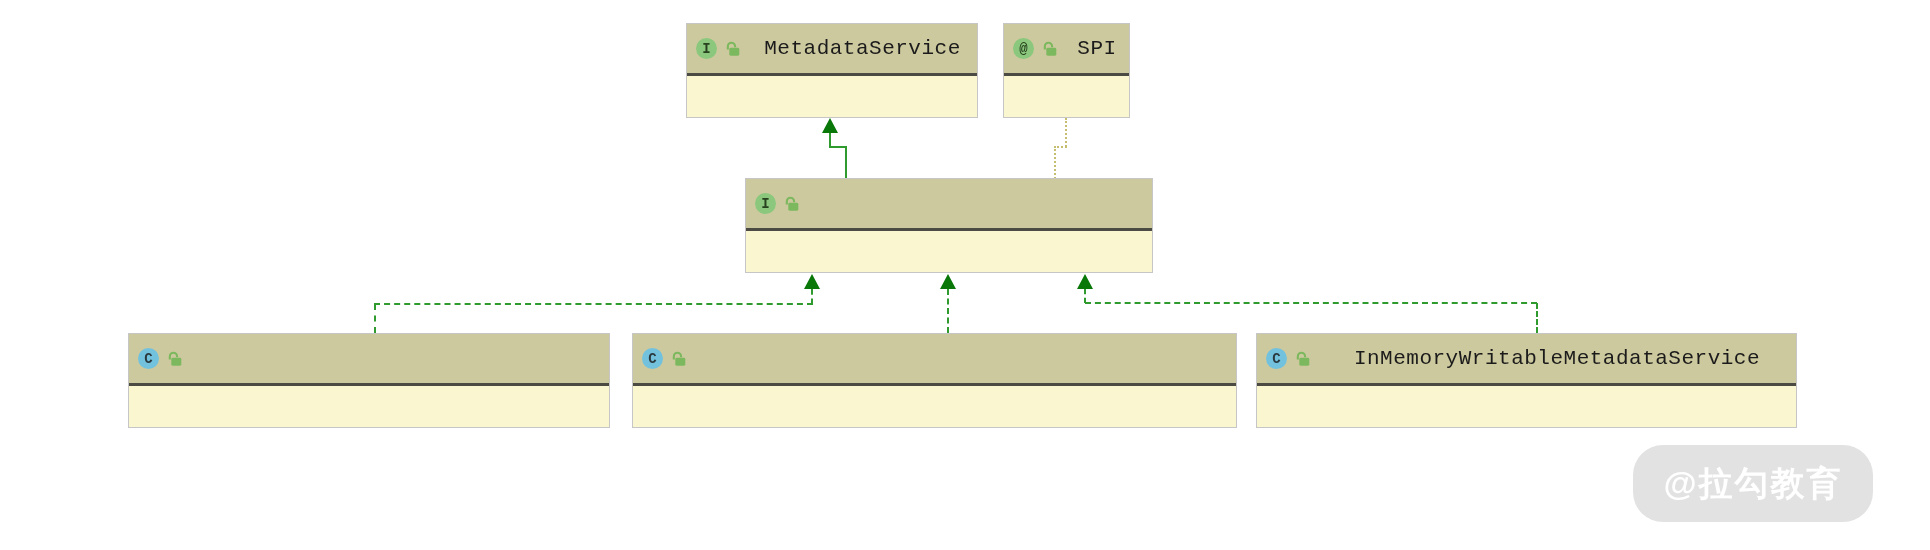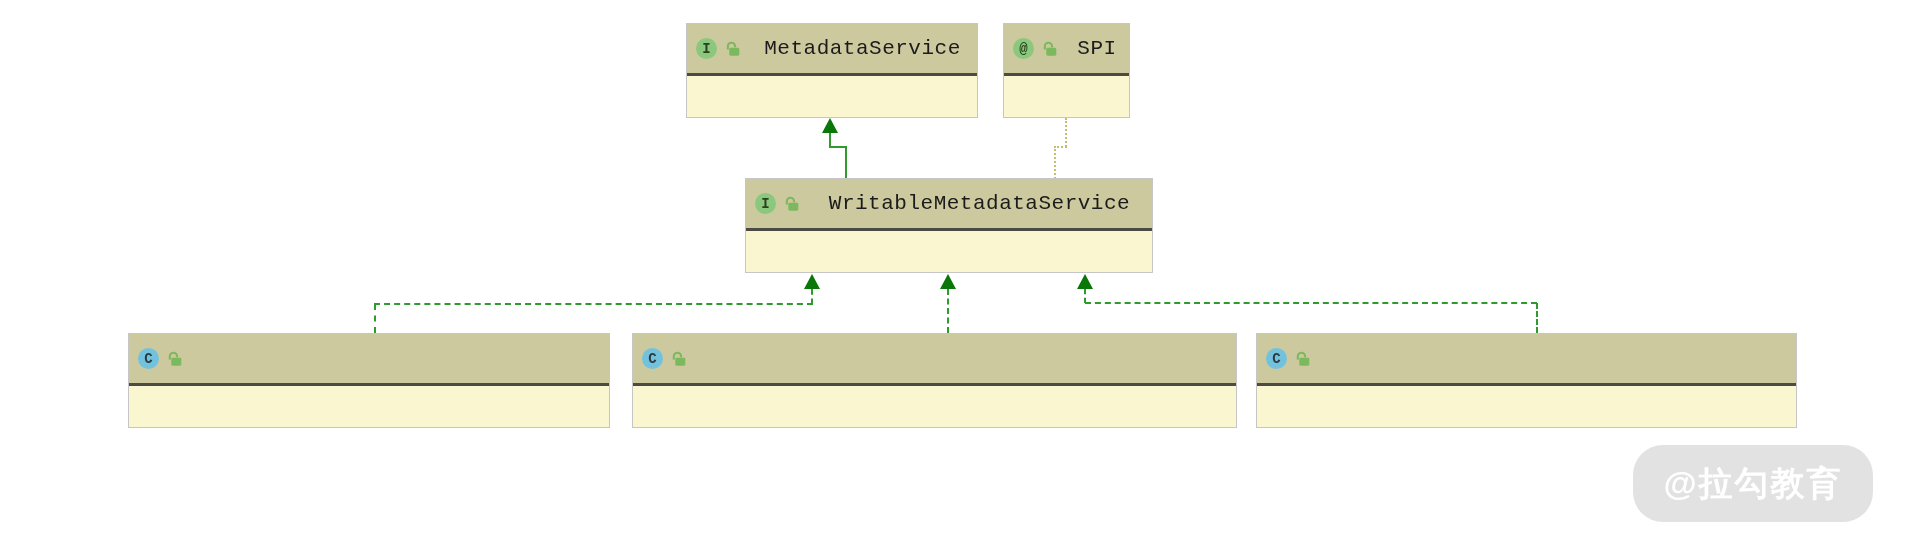--- a/index.html
+++ b/index.html
@@ -118,21 +118,20 @@
     <div class="node-body"></div>
   </div>
 
   <div class="node" style="left:745px; top:178px; width:408px;">
     <div class="node-header">
       <span class="badge green">I</span>
       <svg class="lock" viewBox="0 0 16 16">
         <path d="M3.6 9 V6 a3.4 3.4 0 0 1 6.8 0 V6.8" fill="none" stroke="#7cb85e" stroke-width="2"></path>
         <rect x="5" y="7.2" width="9.4" height="7.6" rx="1.4" fill="#7cb85e"></rect>
       </svg>
-      <span class="node-label">WritableMetadataService</span>
     </div>
     <div class="node-body"></div>
   </div>
 
   <div class="node" style="left:128px; top:333px; width:482px;">
     <div class="node-header">
       <span class="badge blue">C</span>
       <svg class="lock" viewBox="0 0 16 16">
         <path d="M3.6 9 V6 a3.4 3.4 0 0 1 6.8 0 V6.8" fill="none" stroke="#7cb85e" stroke-width="2"></path>
         <rect x="5" y="7.2" width="9.4" height="7.6" rx="1.4" fill="#7cb85e"></rect>
@@ -152,20 +151,21 @@
     <div class="node-body"></div>
   </div>
 
   <div class="node" style="left:1256px; top:333px; width:541px;">
     <div class="node-header">
       <span class="badge blue">C</span>
       <svg class="lock" viewBox="0 0 16 16">
         <path d="M3.6 9 V6 a3.4 3.4 0 0 1 6.8 0 V6.8" fill="none" stroke="#7cb85e" stroke-width="2"></path>
         <rect x="5" y="7.2" width="9.4" height="7.6" rx="1.4" fill="#7cb85e"></rect>
       </svg>
+      <span class="node-label">InMemoryWritableMetadataService</span>
     </div>
     <div class="node-body"></div>
   </div>
 
   <div class="seg v-solid" style="left:845px; top:146px; height:33px;"></div>
   <div class="seg h-solid" style="left:829px; top:146px; width:18px;"></div>
   <div class="seg v-solid" style="left:829px; top:132px; height:14px;"></div>
   <div class="arrow-up" style="left:822px; top:118px;"></div>
 
   <div class="seg v-dotted" style="left:1065px; top:118px; height:29px;"></div>

